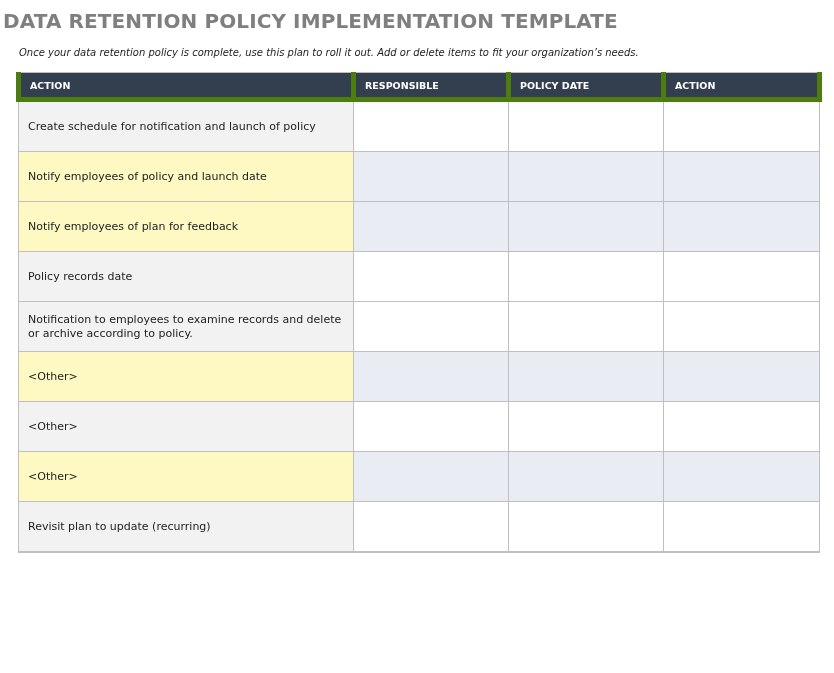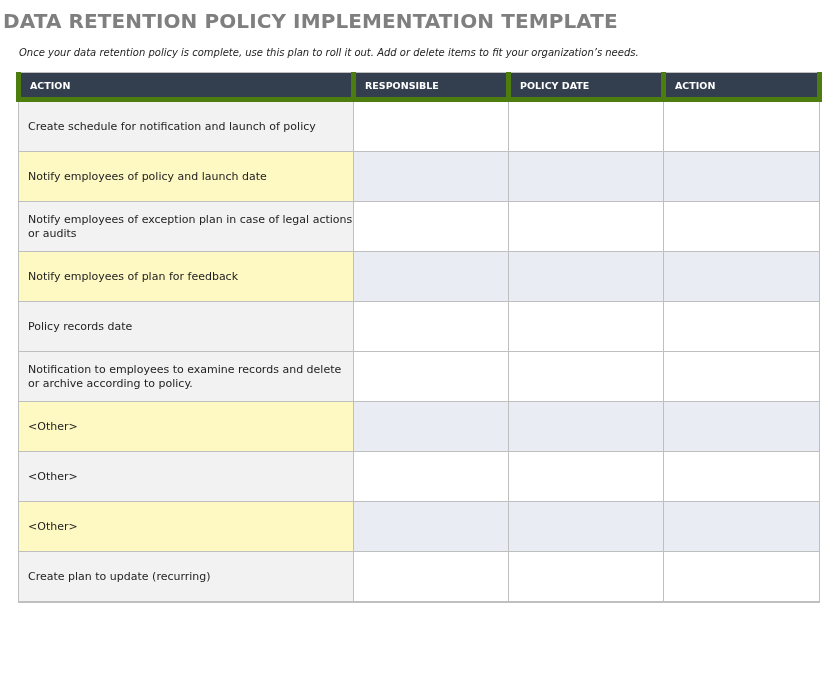--- a/index.html
+++ b/index.html
@@ -42,26 +42,20 @@
       <td class="cell"></td>
       <td class="cell"></td>
       <td class="cell"></td>
     </tr>
     <tr class="alt">
       <td class="action">Notify employees of policy and launch date</td>
       <td class="cell"></td>
       <td class="cell"></td>
       <td class="cell"></td>
     </tr>
-    <tr>
-      <td class="action">Notify employees of exception plan in case of legal actions or audits</td>
-      <td class="cell"></td>
-      <td class="cell"></td>
-      <td class="cell"></td>
-    </tr>
     <tr class="alt">
       <td class="action">Notify employees of plan for feedback</td>
       <td class="cell"></td>
       <td class="cell"></td>
       <td class="cell"></td>
     </tr>
     <tr>
       <td class="action">Policy records date</td>
       <td class="cell"></td>
       <td class="cell"></td>
@@ -85,19 +79,19 @@
       <td class="cell"></td>
       <td class="cell"></td>
     </tr>
     <tr class="alt">
       <td class="action">&lt;Other&gt;</td>
       <td class="cell"></td>
       <td class="cell"></td>
       <td class="cell"></td>
     </tr>
     <tr>
-      <td class="action">Create plan to update (recurring)</td>
+      <td class="action">Revisit plan to update (recurring)</td>
       <td class="cell"></td>
       <td class="cell"></td>
       <td class="cell"></td>
     </tr>
   </tbody>
 </table>
 
 </body></html>

